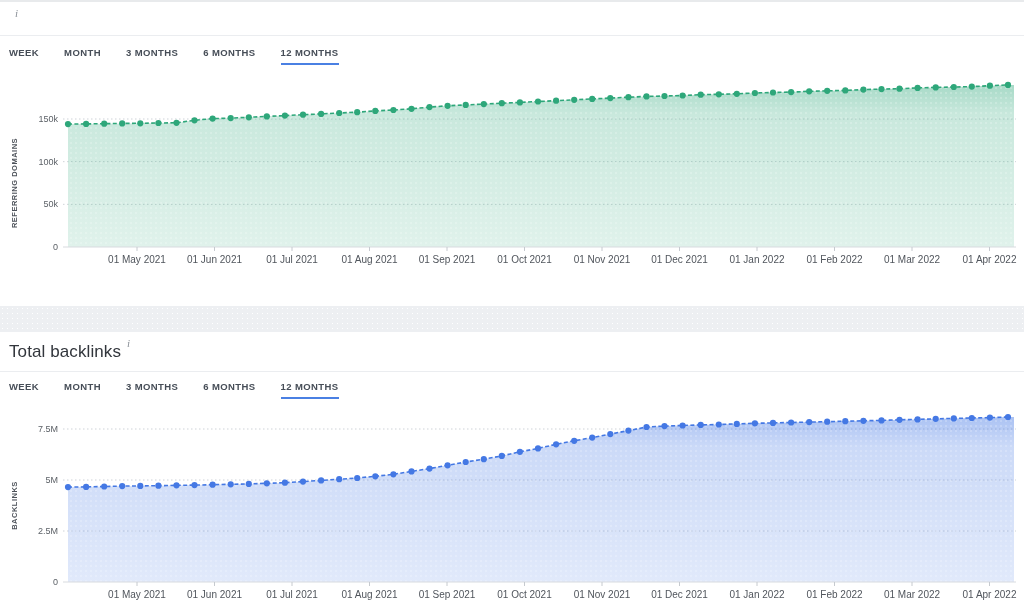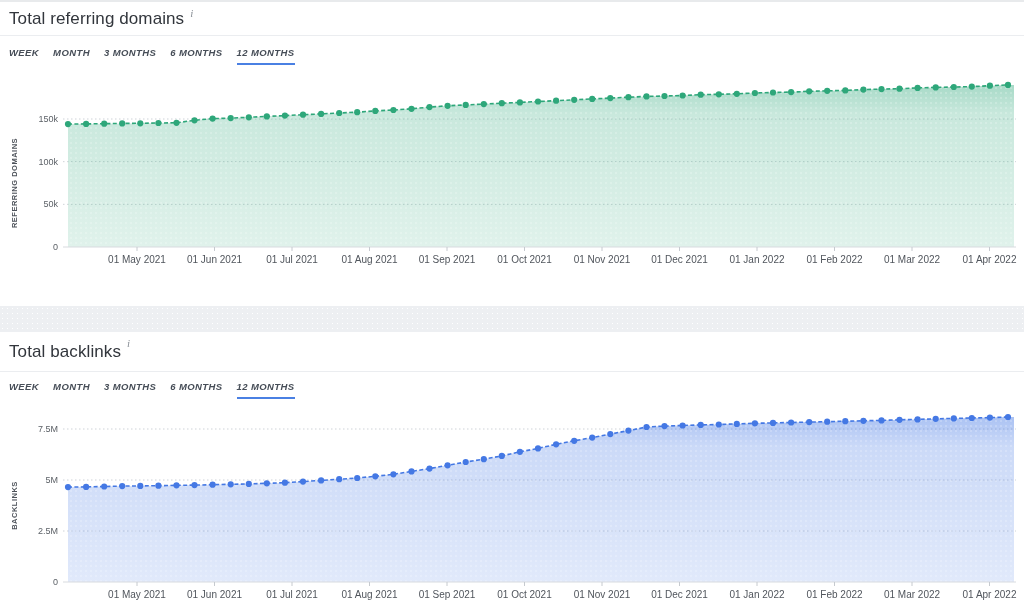--- a/index.html
+++ b/index.html
@@ -19,23 +19,22 @@
   .card-2 .title-row{height:40px;}
   .chart-title{
     margin:0;font-size:17px;font-weight:500;color:#32363c;letter-spacing:.1px;
   }
   .info-i{
     font-family:"Liberation Serif",serif;font-style:italic;font-size:11px;
     color:#8a9097;margin-left:6px;align-self:flex-start;padding-top:5px;
     cursor:pointer;
   }
   .tabs{
-    display:flex;gap:14px;box-sizing:border-box;padding:11px 0 0 9px;
+    display:flex;gap:25px;box-sizing:border-box;padding:11px 0 0 9px;
     align-items:flex-start;
-    font-style:italic;
   }
   .card-1 .tabs{height:36px;}
   .card-2 .tabs{height:33px;padding-top:9px;}
   .tab{
     font-size:9.5px;font-weight:700;color:#464d57;letter-spacing:.4px;
     padding-bottom:5px;border-bottom:2px solid transparent;cursor:pointer;
     white-space:nowrap;
   }
   .tab.active{border-bottom-color:#4a80e3;text-align:right;}
   svg.chart{display:block;}
@@ -45,21 +44,20 @@
     background-size:5px 5px;
   }
 </style>
 </head>
 <body>
 
 <div>
 
   <section class="card card-1">
     <div class="title-row">
-      <h2 class="chart-title">Total referring domains</h2>
       <span class="info-i">i</span>
     </div>
     <div class="tabs">
         <span class="tab">WEEK</span>
         <span class="tab">MONTH</span>
         <span class="tab">3 MONTHS</span>
         <span class="tab">6 MONTHS</span>
         <span class="tab active">12 MONTHS</span>
       </div>
     <svg class="chart" width="1024" height="234" viewBox="0 0 1024 234">

